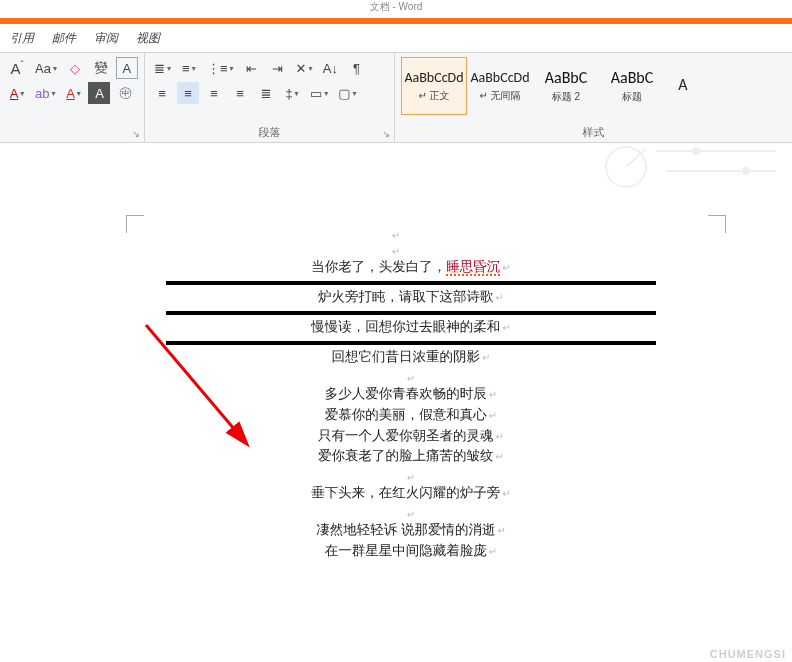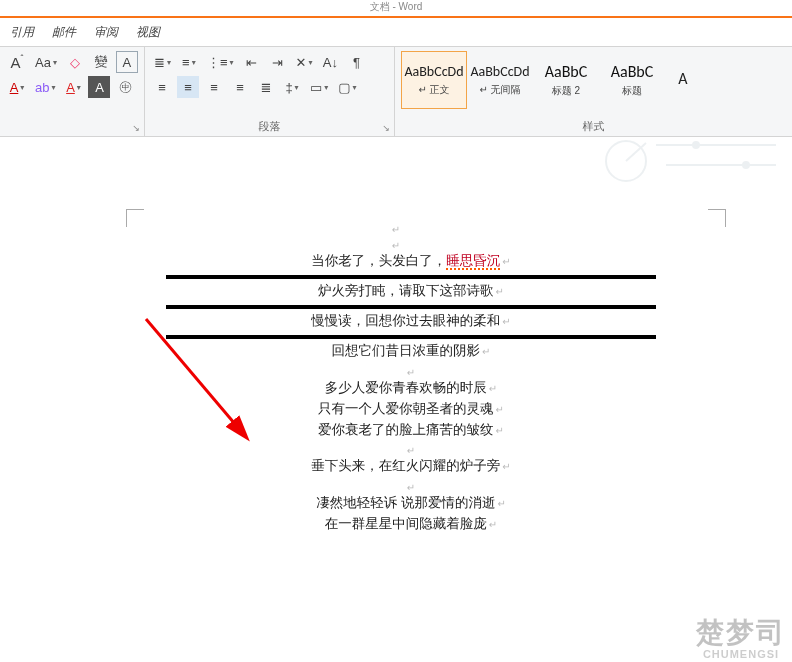--- a/index.html
+++ b/index.html
@@ -5,23 +5,23 @@
   * { box-sizing: border-box; margin: 0; padding: 0; }
   body {
     font-family: "Microsoft YaHei", sans-serif;
     background: #fff;
     width: 792px;
     height: 662px;
     overflow: hidden;
     position: relative;
   }
   .titlebar {
-    height: 18px;
+    height: 24px;
     background: #fff;
-    border-bottom: 2px solid #f97316;
+    border-bottom: 6px solid #f97316;
     text-align: center;
     font-size: 10px;
     color: #888;
     overflow: hidden;
   }
   .tabs {
     display: flex;
     gap: 14px;
     padding: 4px 8px 3px 8px;
     background: #fff;
@@ -294,20 +294,21 @@
     <div class="doc-content" id="doc-content">
         <div class="para"><span>当你老了，头发白了，</span><span class="highlight">睡思昏沉</span></div>
         <hr class="thick">
         <div class="para">炉火旁打盹，请取下这部诗歌</div>
         <hr class="thick">
         <div class="para">慢慢读，回想你过去眼神的柔和</div>
         <hr class="thick">
         <div class="para">回想它们昔日浓重的阴影</div>
         <div class="blank-center"></div>
         <div class="para">多少人爱你青春欢畅的时辰</div>
+        <div class="para">爱慕你的美丽，假意和真心</div>
         <div class="para">只有一个人爱你朝圣者的灵魂</div>
         <div class="para">爱你衰老了的脸上痛苦的皱纹</div>
         <div class="blank-center"></div>
         <div class="para">垂下头来，在红火闪耀的炉子旁</div>
         <div class="blank-center"></div>
         <div class="para">凄然地轻轻诉 说那爱情的消逝</div>
         <div class="para">在一群星星中间隐藏着脸庞</div>
       </div>
   </div>
 
@@ -317,15 +318,14 @@
       <path d="M30 30 L50 12"></path>
       <path d="M60 14 L180 14"></path>
       <circle cx="100" cy="14" r="3" fill="#b8c4cc"></circle>
       <path d="M70 34 L180 34"></path>
       <circle cx="150" cy="34" r="3" fill="#b8c4cc"></circle>
     </g>
   </svg>
 </div>
 
 <div class="watermark">
-  <div class="logo-cn">楚梦司</div>
   <div class="logo-en">CHUMENGSI</div>
 </div>
 
 </body></html>

